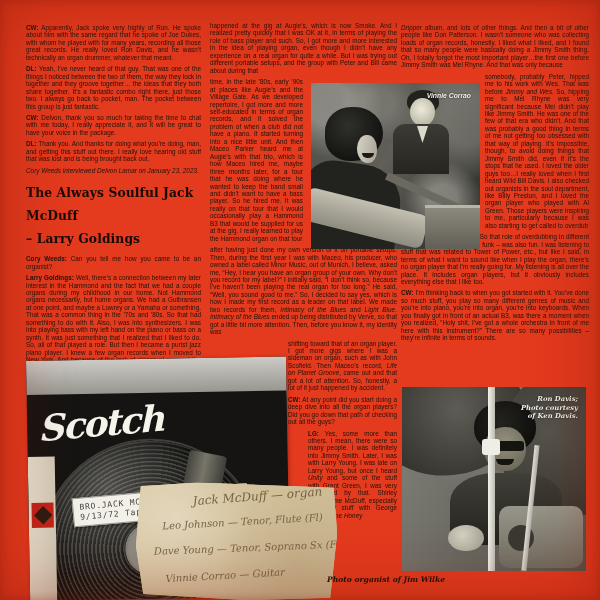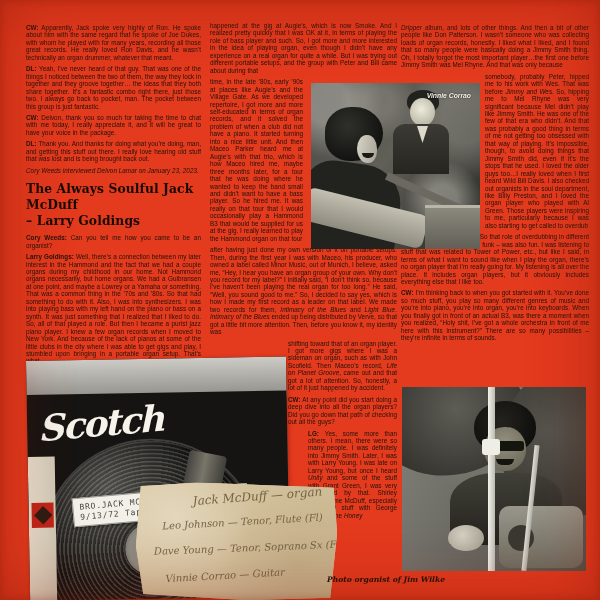--- a/index.html
+++ b/index.html
@@ -12,21 +12,21 @@
   .col{position:absolute;z-index:1;color:#20130b;font-size:6.3px;line-height:7.45px;
        text-align:justify;letter-spacing:.05px;}
   .col p{margin:0 0 4px 0;}
   #col1{left:26px;top:24px;width:175px;}
   #col2{left:210px;top:22px;width:187px;height:550px;overflow:hidden;}
   #col3{left:401px;top:24px;width:188px;height:362px;overflow:hidden;}
   .b{font-weight:700;}
   .i{font-style:italic;}
   .pre{white-space:pre-line;}
   .credit-line{font-style:italic;}
-  .headline{font-family:"DejaVu Serif",serif;font-weight:700;font-size:12.3px;line-height:16px;
+  .headline{font-family:"DejaVu Serif",serif;font-weight:700;font-size:12.3px;line-height:23px;
             color:#150a05;margin:7px 0 5px 0;white-space:pre-line;text-align:left;letter-spacing:.1px;}
   
   .w93{width:93px;}
   .ind84{margin-left:84px !important;width:104px;}
   .ind78{margin-left:78px !important;width:109px;}
   .ind98{margin-left:98px !important;width:89px;}
   
   figure{margin:0;padding:0;position:absolute;overflow:hidden;z-index:4;}
   figure .ly{position:absolute;}
   .photo-cap{position:absolute;font-style:italic;font-weight:700;color:#f3f0e7;
@@ -220,17 +220,20 @@
     <div class="ly r-hair"></div>
     <div class="ly r-face"></div>
     <div class="ly r-glasses"></div>
     <div class="ly r-stache"></div>
     <div class="ly r-hand"></div>
     <div class="ly r-drum"></div>
     <div class="ly r-port"></div>
     <div class="ly r-stand"></div>
     <div class="ly r-clamp"></div>
     <div class="ly r-stand2"></div>
+    <figcaption class="photo-cap cap-ron">Ron Davis;
+Photo courtesy
+of Ken Davis.</figcaption>
   </figure>
 
   <div id="credit-jim">Photo organist of Jim Wilke</div>
 
 </div>
 
 </body></html>

